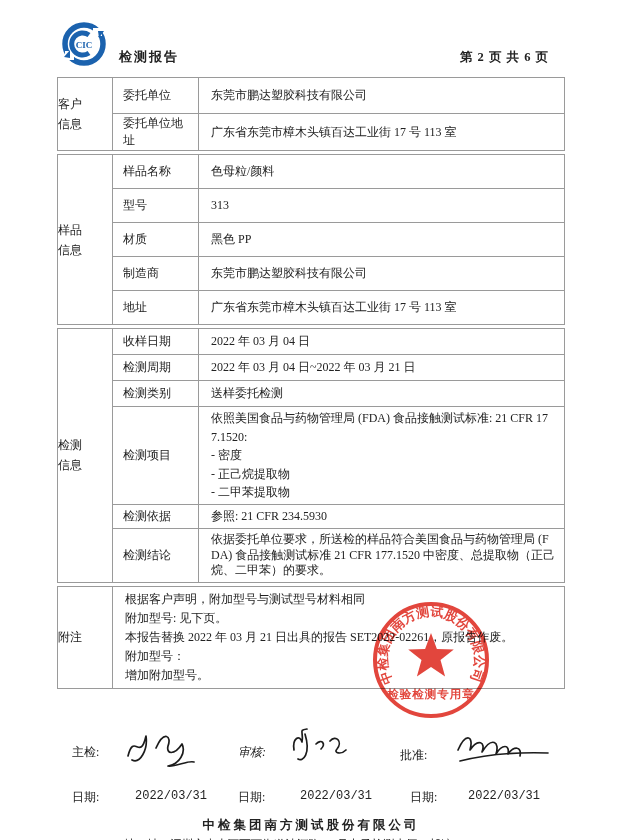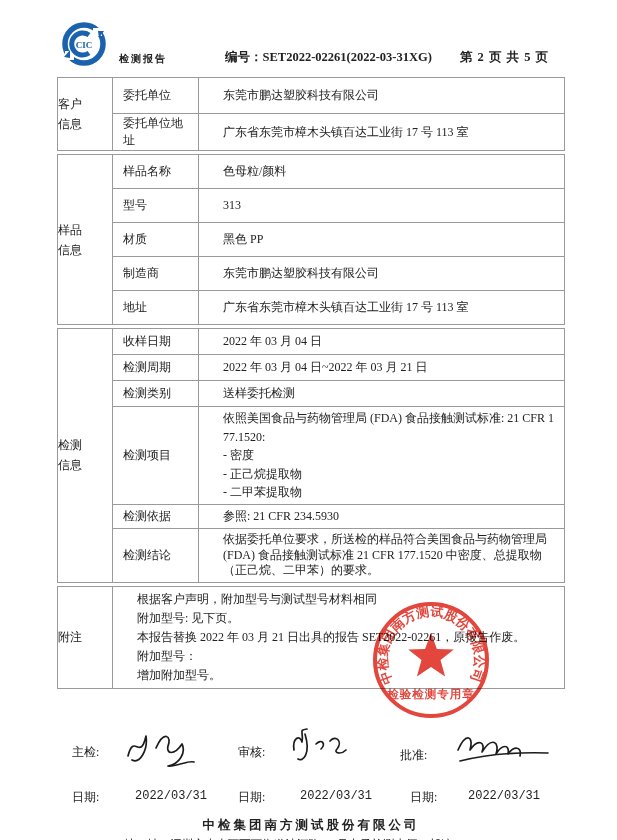--- a/index.html
+++ b/index.html
@@ -5,30 +5,30 @@
   html,body{margin:0;padding:0;}
   body{
     width:617px;height:840px;background:#ffffff;position:relative;
     font-family:"Liberation Serif","DejaVu Serif",serif;color:#222;
     overflow:hidden;
   }
   .page{padding:20px 52px 0 57px;}
   
   .header{display:flex;align-items:flex-end;height:46px;margin-bottom:11px;}
   .logo{width:44px;height:44px;margin-left:5px;flex:0 0 auto;}
-  .doc-title{font-weight:bold;font-size:10px;letter-spacing:2px;margin-left:13px;margin-top:30px;}
+  .doc-title{font-weight:bold;font-size:13px;letter-spacing:2px;margin-left:13px;margin-top:30px;}
   .rep-no{font-weight:bold;font-size:12.5px;margin-left:58px;white-space:nowrap;}
   .page-info{font-weight:bold;font-size:12.5px;margin-left:auto;margin-right:16px;white-space:nowrap;letter-spacing:1px;}
   
   table.sec{border-collapse:collapse;width:508px;table-layout:fixed;margin-bottom:3px;font-size:12px;}
   table.sec td{border:1px solid #9a9a9a;vertical-align:middle;word-break:break-all;}
   td.sn{text-align:left;padding:0;}
   td.sn span{display:block;line-height:20px;}
   td.lb{padding:1px 6px 1px 10px;}
-  td.vl{padding:1px 8px 1px 24px;font-family:Liberation Serif, serif;}
+  td.vl{padding:1px 8px 1px 12px;font-family:Liberation Serif, serif;}
   .t1 td{height:33px;}
   .t2 td{height:31px;}
   .t3 tr.r td{height:23px;}
   .t3 tr.rb td{height:21px;}
   .t3 td.items{line-height:18.6px;padding-top:2px;padding-bottom:2px;}
   .t3 td.concl{line-height:15.6px;padding-top:3px;padding-bottom:3px;}
   .t4 td.notes{line-height:19px;padding-top:3px;padding-bottom:3px;}
   
   .sig-area{position:relative;width:567px;height:124px;margin-left:-57px;font-size:12px;}
   .sig-label{position:absolute;white-space:nowrap;}
@@ -52,22 +52,21 @@
     <svg class="logo" viewBox="0 0 44 44">
       <circle cx="22" cy="22" r="19" fill="none" stroke="#1b62ae" stroke-width="5.5"></circle>
       <rect x="31" y="6" width="9" height="8" fill="#ffffff"></rect>
       <rect x="3" y="29" width="9" height="9" fill="#ffffff"></rect>
       <path d="M36 9 L42 9 L37 16 Z" fill="#1b62ae"></path>
       <path d="M8 36 L2 35 L8 28 Z" fill="#1b62ae"></path>
       <path d="M27 13 A11 11 0 1 0 27 31" fill="none" stroke="#1b62ae" stroke-width="5"></path>
       <text x="22" y="26" text-anchor="middle" font-size="9" font-weight="bold" font-family="Liberation Serif, serif" fill="#1b62ae">CIC</text>
     </svg>
     <span class="doc-title">检测报告</span>
-    <span class="rep-no"><span>编号：</span><span>SET2022-02261(2022-03-31XG)</span></span>
-    <span class="page-info">第 2 页 共 5 页</span>
+    <span class="page-info">第 2 页 共 6 页</span>
   </div>
 
   <table class="sec t1">
     <colgroup>
         <col style="width:55px">
         <col style="width:86px">
         <col>
       </colgroup>
     <tbody>
         <tr>
@@ -184,21 +183,21 @@
   </tbody>
     </table>
 
   <div class="sig-area">
     <span class="sig-label" style="left:72px;top:52px;">主检:</span>
     <svg class="sig-svg" style="left:118px;top:30px;" width="90" height="50" viewBox="0 0 90 50">
       <path d="M10 34 C16 10 22 40 28 14 C30 28 22 42 14 38"></path>
       <path d="M38 26 C46 8 54 14 50 24 C48 32 56 34 64 22 C68 30 62 42 50 44 C58 45 70 38 76 40"></path>
     </svg>
 
-    <span class="sig-label" style="left:238px;top:52px;">审核:</span>
+    <span class="sig-label" style="left:238px;top:52px;font-style:italic;">审核:</span>
     <svg class="sig-svg" style="left:280px;top:30px;" width="75" height="46" viewBox="0 0 75 46">
       <path d="M14 28 C12 16 20 12 22 20 C24 10 18 8 27 7"></path>
       <path d="M25 12 C31 32 23 40 18 37"></path>
       <path d="M36 22 C42 16 46 22 41 27"></path>
       <path d="M50 19 C56 12 63 20 57 27 C53 31 61 33 66 28"></path>
     </svg>
 
     <span class="sig-label" style="left:400px;top:55px;z-index:6;position:absolute;">批准:</span>
     <svg class="sig-svg" style="left:448px;top:28px;z-index:7;" width="105" height="52" viewBox="0 0 105 52">
       <path d="M10 30 C18 12 26 16 22 30 C30 18 38 22 34 32 C44 16 52 22 48 34 C54 24 62 24 60 34 C66 26 74 26 72 36"></path>

